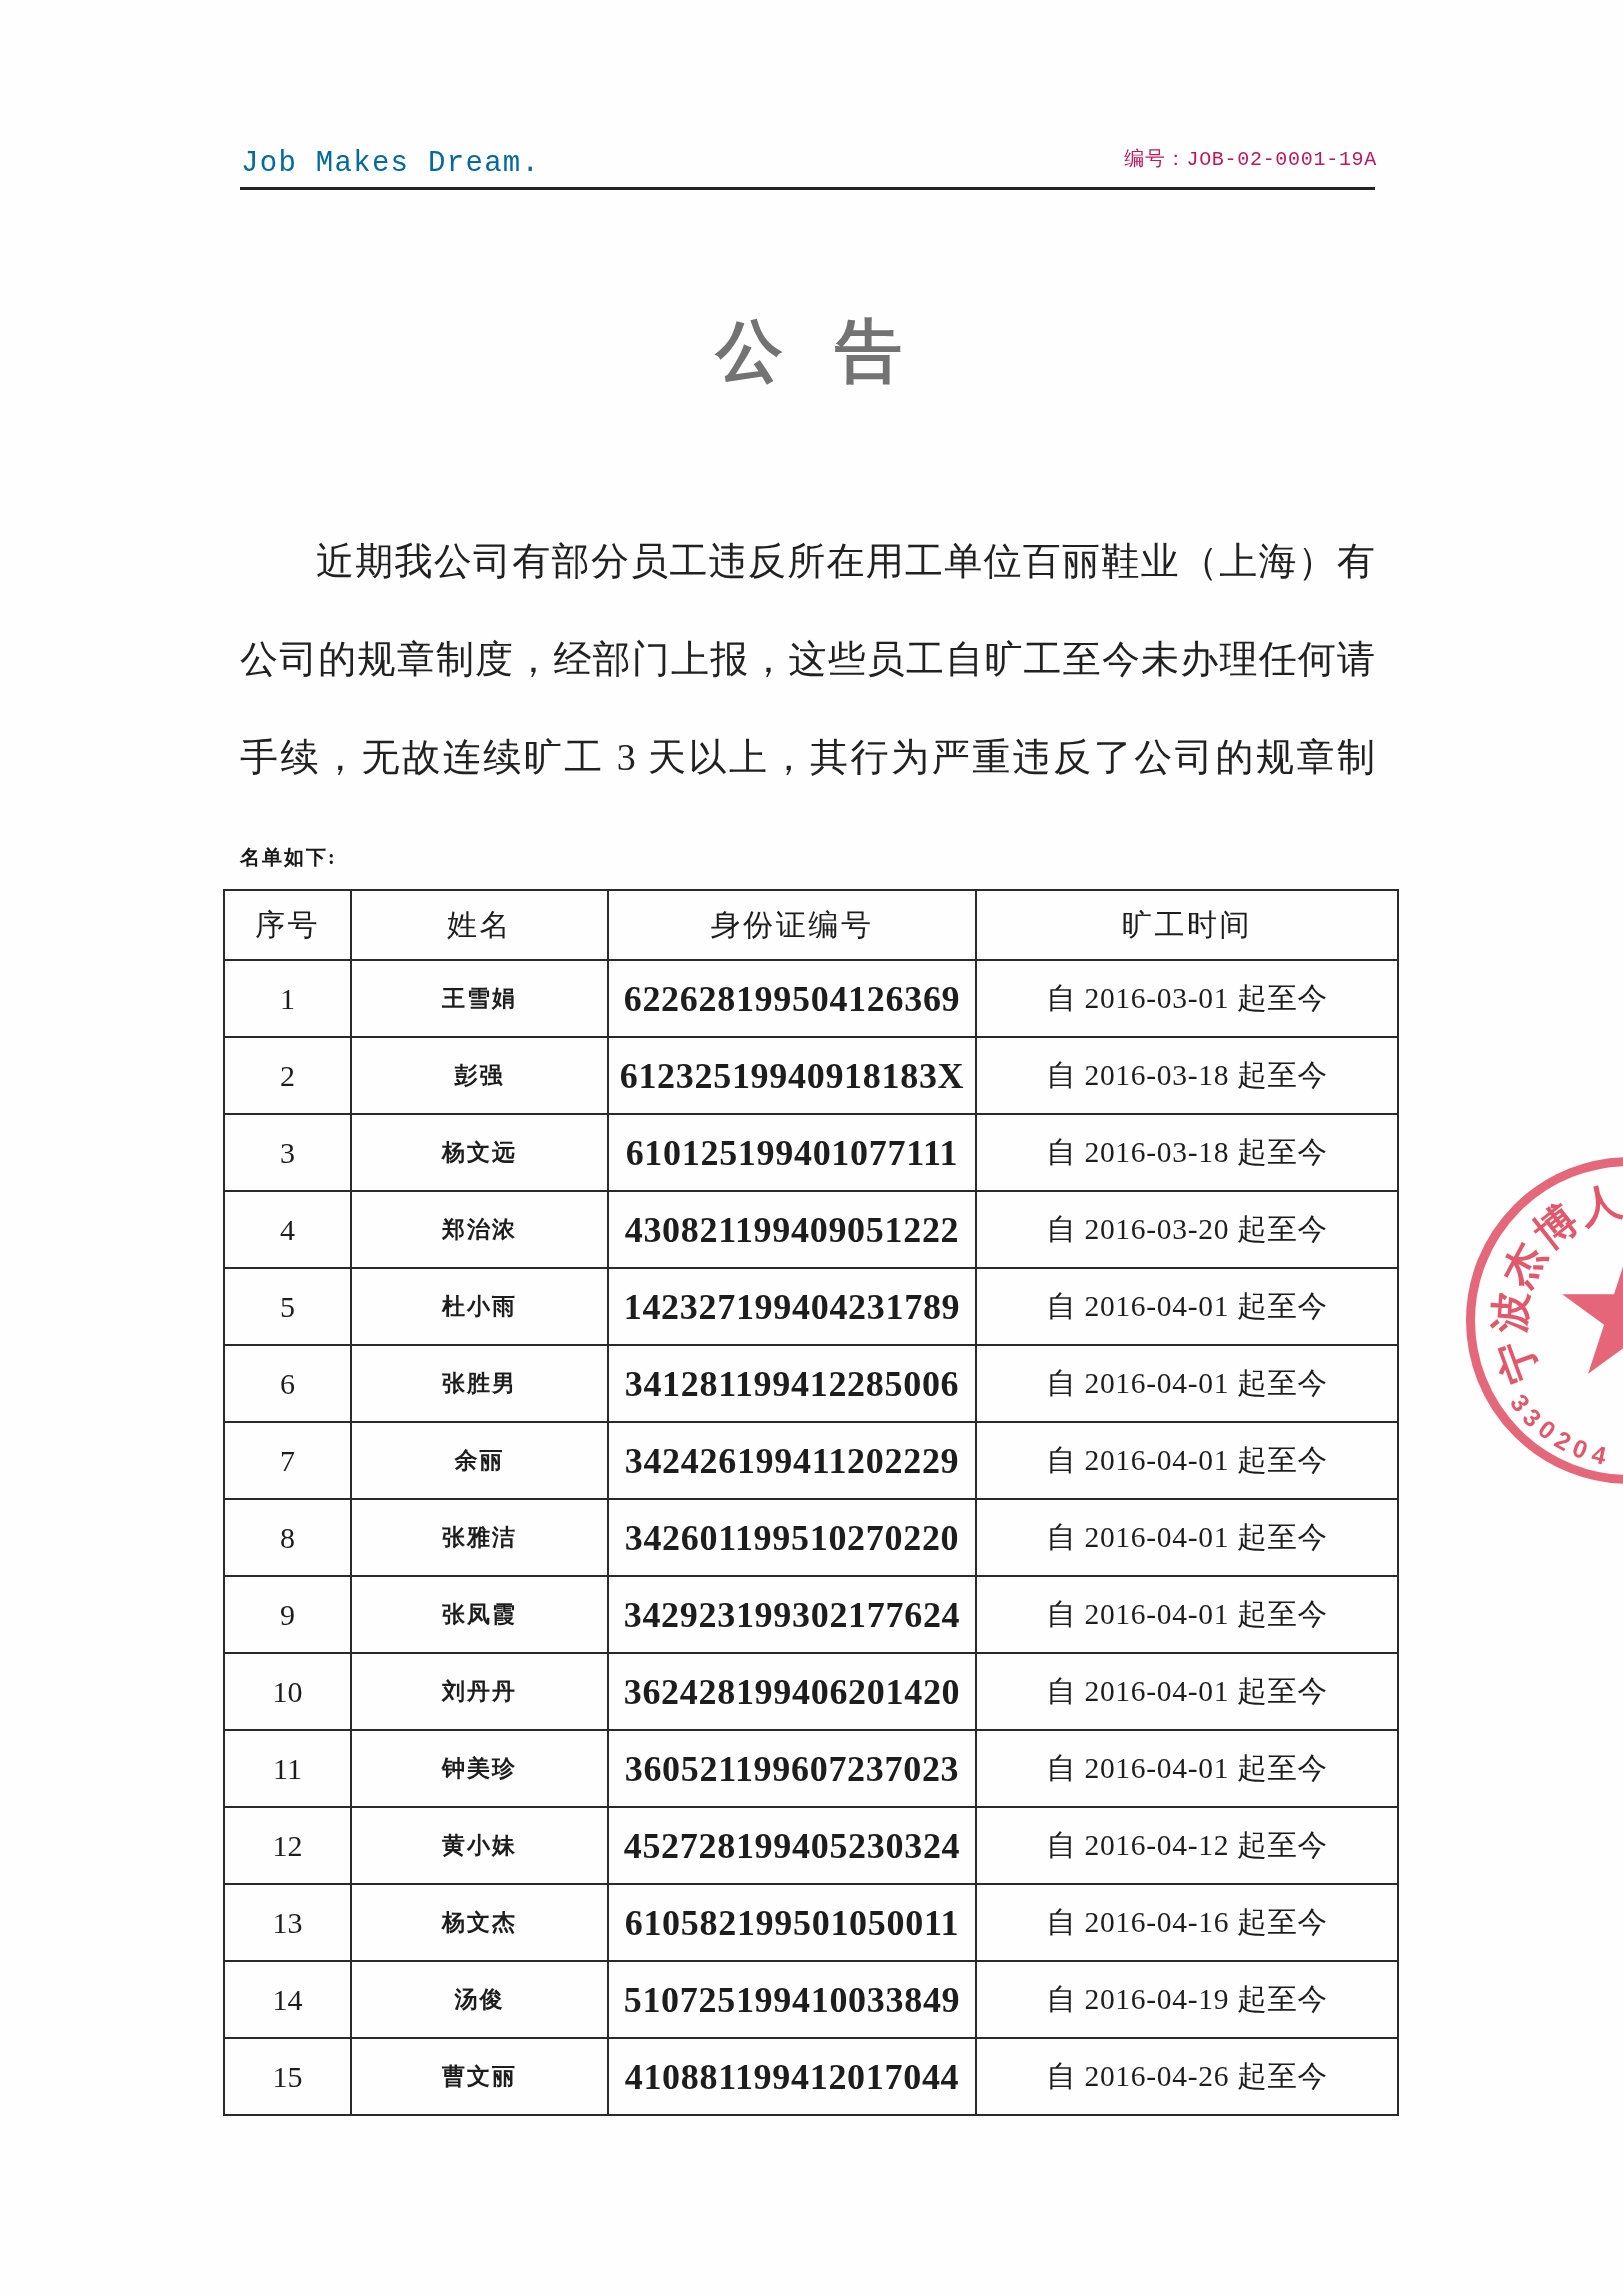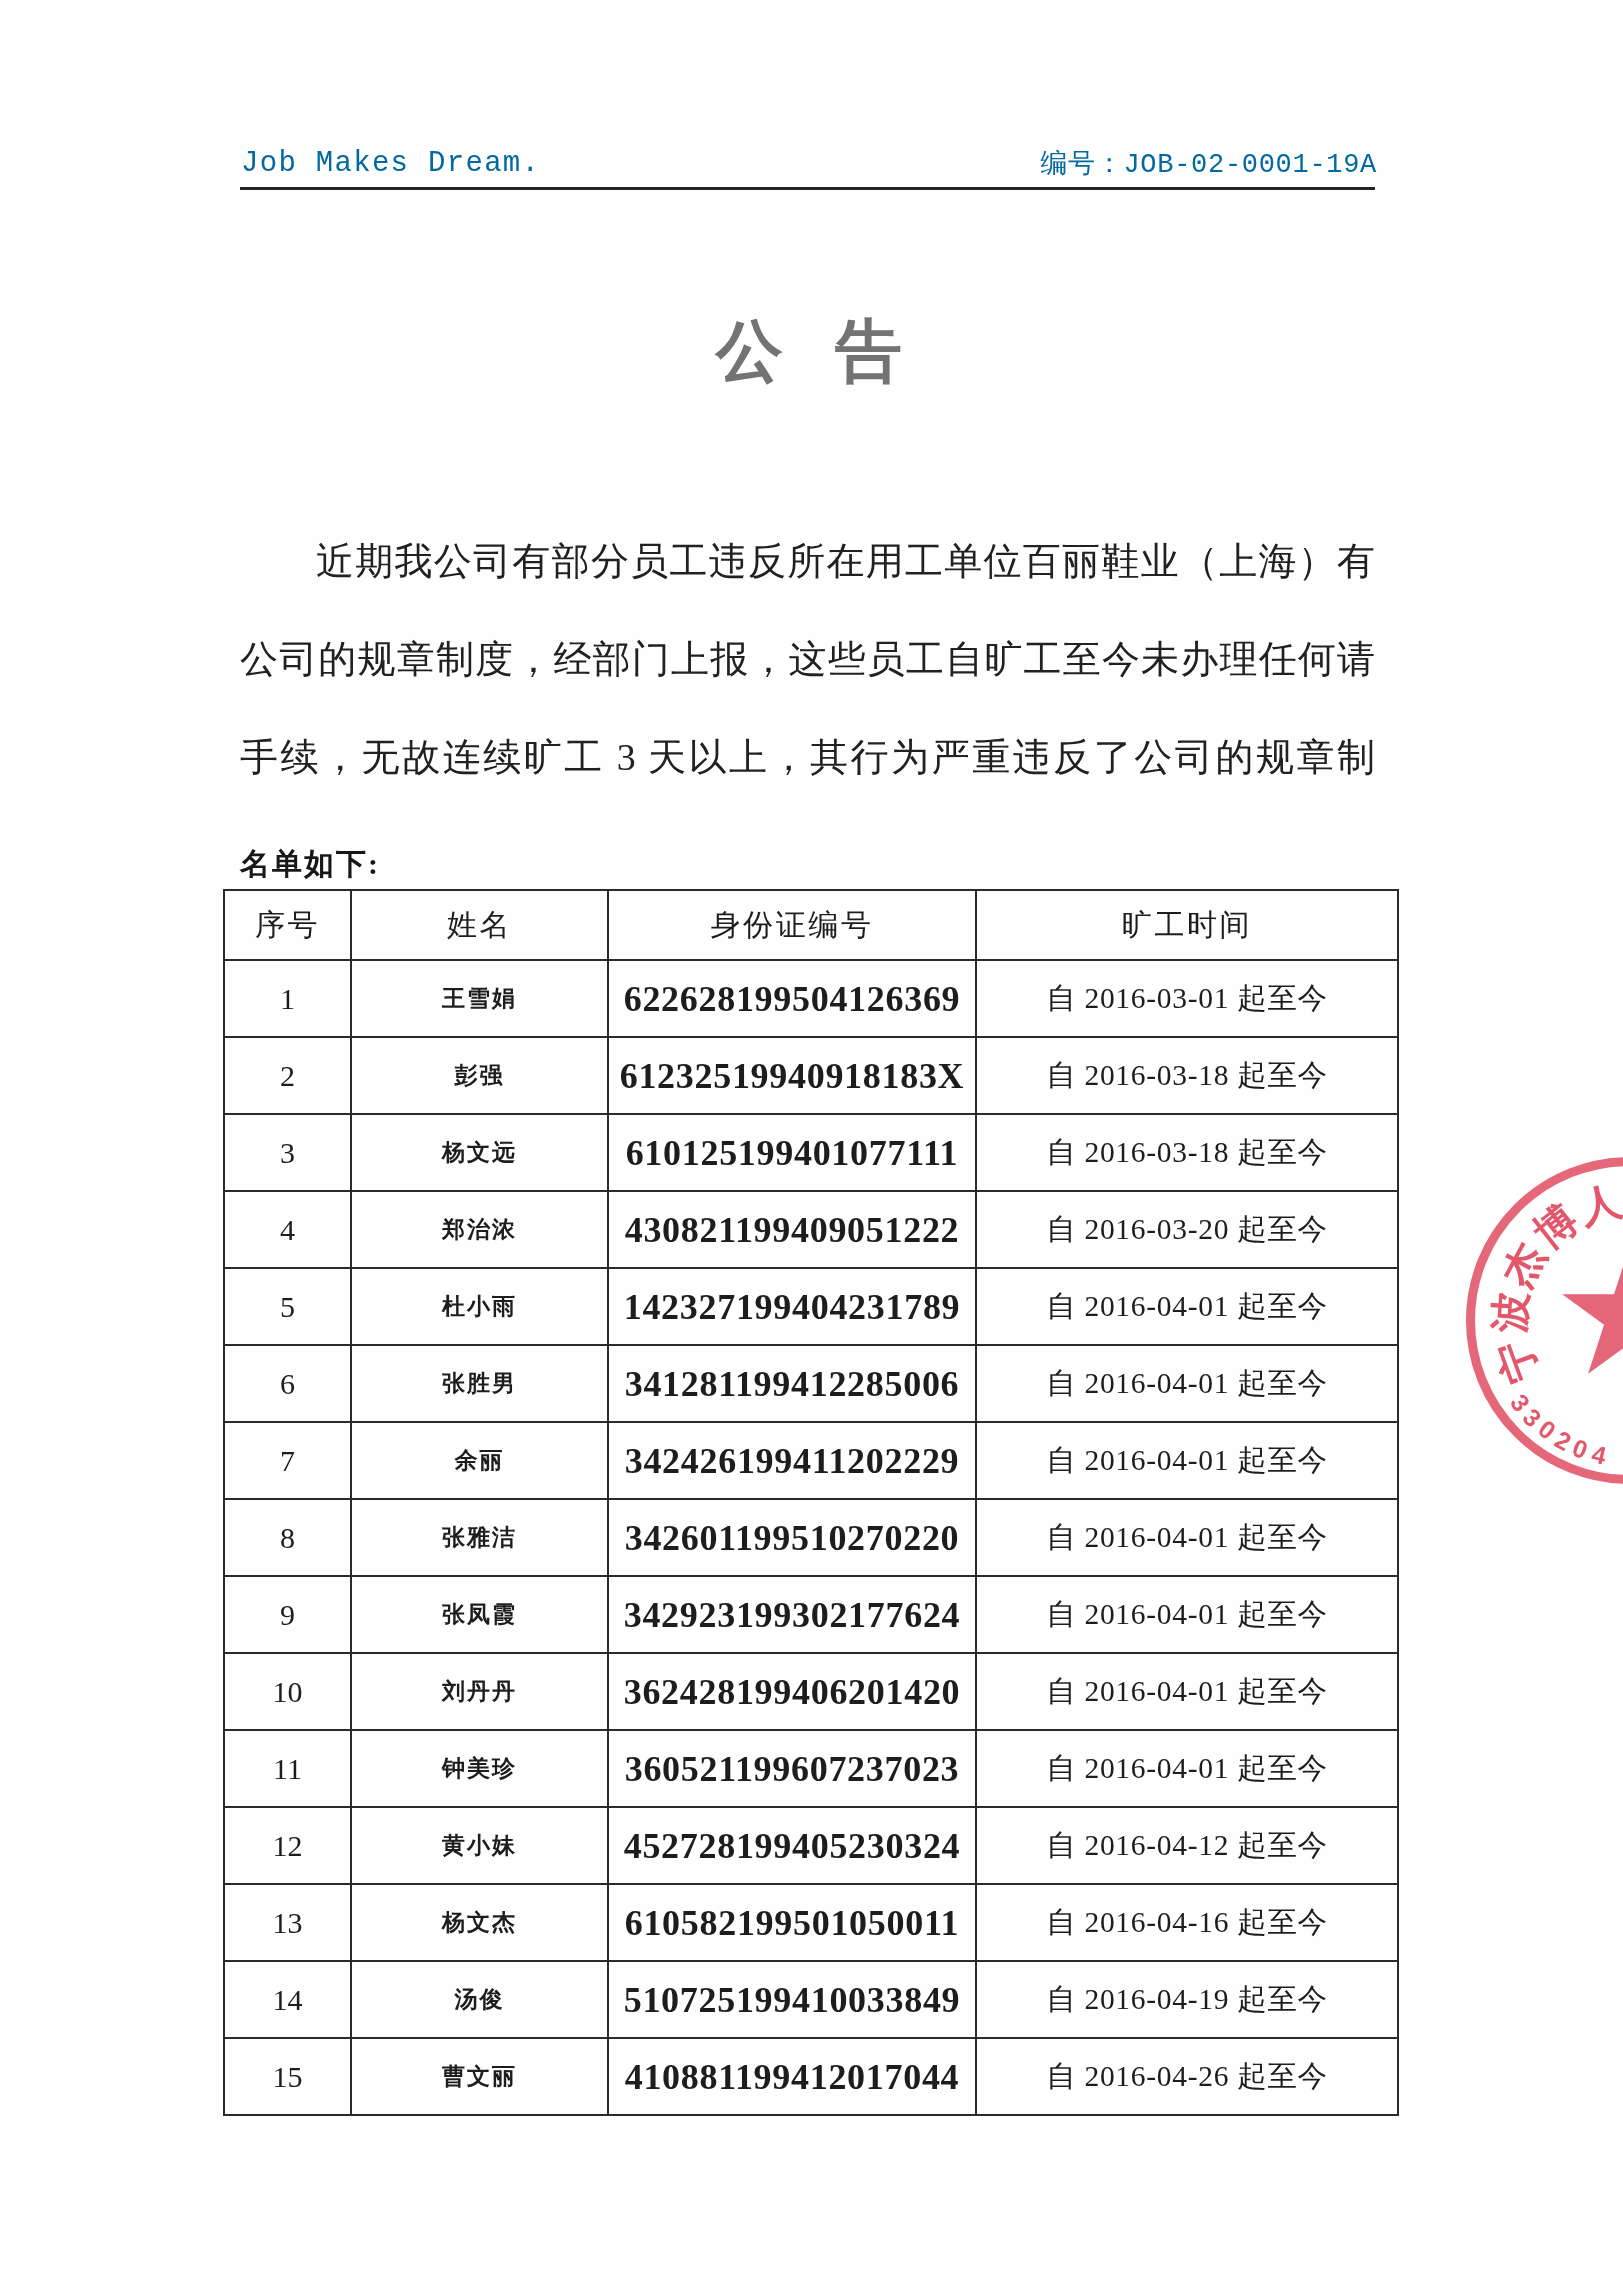--- a/index.html
+++ b/index.html
@@ -15,21 +15,21 @@
 
   
   .hdr-left {
     position:absolute; left:241px; top:147px;
     font-family:"Liberation Mono","DejaVu Sans Mono",monospace;
     font-size:29px; color:#0369a1; letter-spacing:1.3px;
   }
   .hdr-right {
     position:absolute; right:246px; top:145px;
     font-family:"Liberation Mono","DejaVu Sans Mono",monospace;
-    font-size:27px; color:#0369a1; letter-spacing:0.7px;
+    font-size:20px; color:#be185d; letter-spacing:0.7px;
   }
   .hdr-rule {
     position:absolute; left:240px; top:187px;
     width:1135px; height:3.3px; background:#242424;
   }
 
   
   .title {
     position:absolute; left:0; top:306px; width:1623px;
     text-align:center;
@@ -42,21 +42,21 @@
   .body-text {
     position:absolute; left:240px; top:512px; width:1135px;
     font-size:38px; line-height:98px; color:#212121;
   }
   .body-line { height:98px; white-space:nowrap; }
   .body-line.just { text-align:justify; text-align-last:justify; white-space:normal; height:98px; overflow:hidden; }
   .body-line.indent { text-indent:76px; }
 
   .list-label {
     position:absolute; left:240px; top:844px;
-    font-size:30px; font-weight:bold; color:#171717;
+    font-size:20px; font-weight:bold; color:#171717;
     letter-spacing:2px;
   }
 
   
   .roster {
     position:absolute; left:223px; top:889px;
     width:1173px;
     border-collapse:collapse; table-layout:fixed;
     font-size:30px; color:#1d1d1d;
   }

